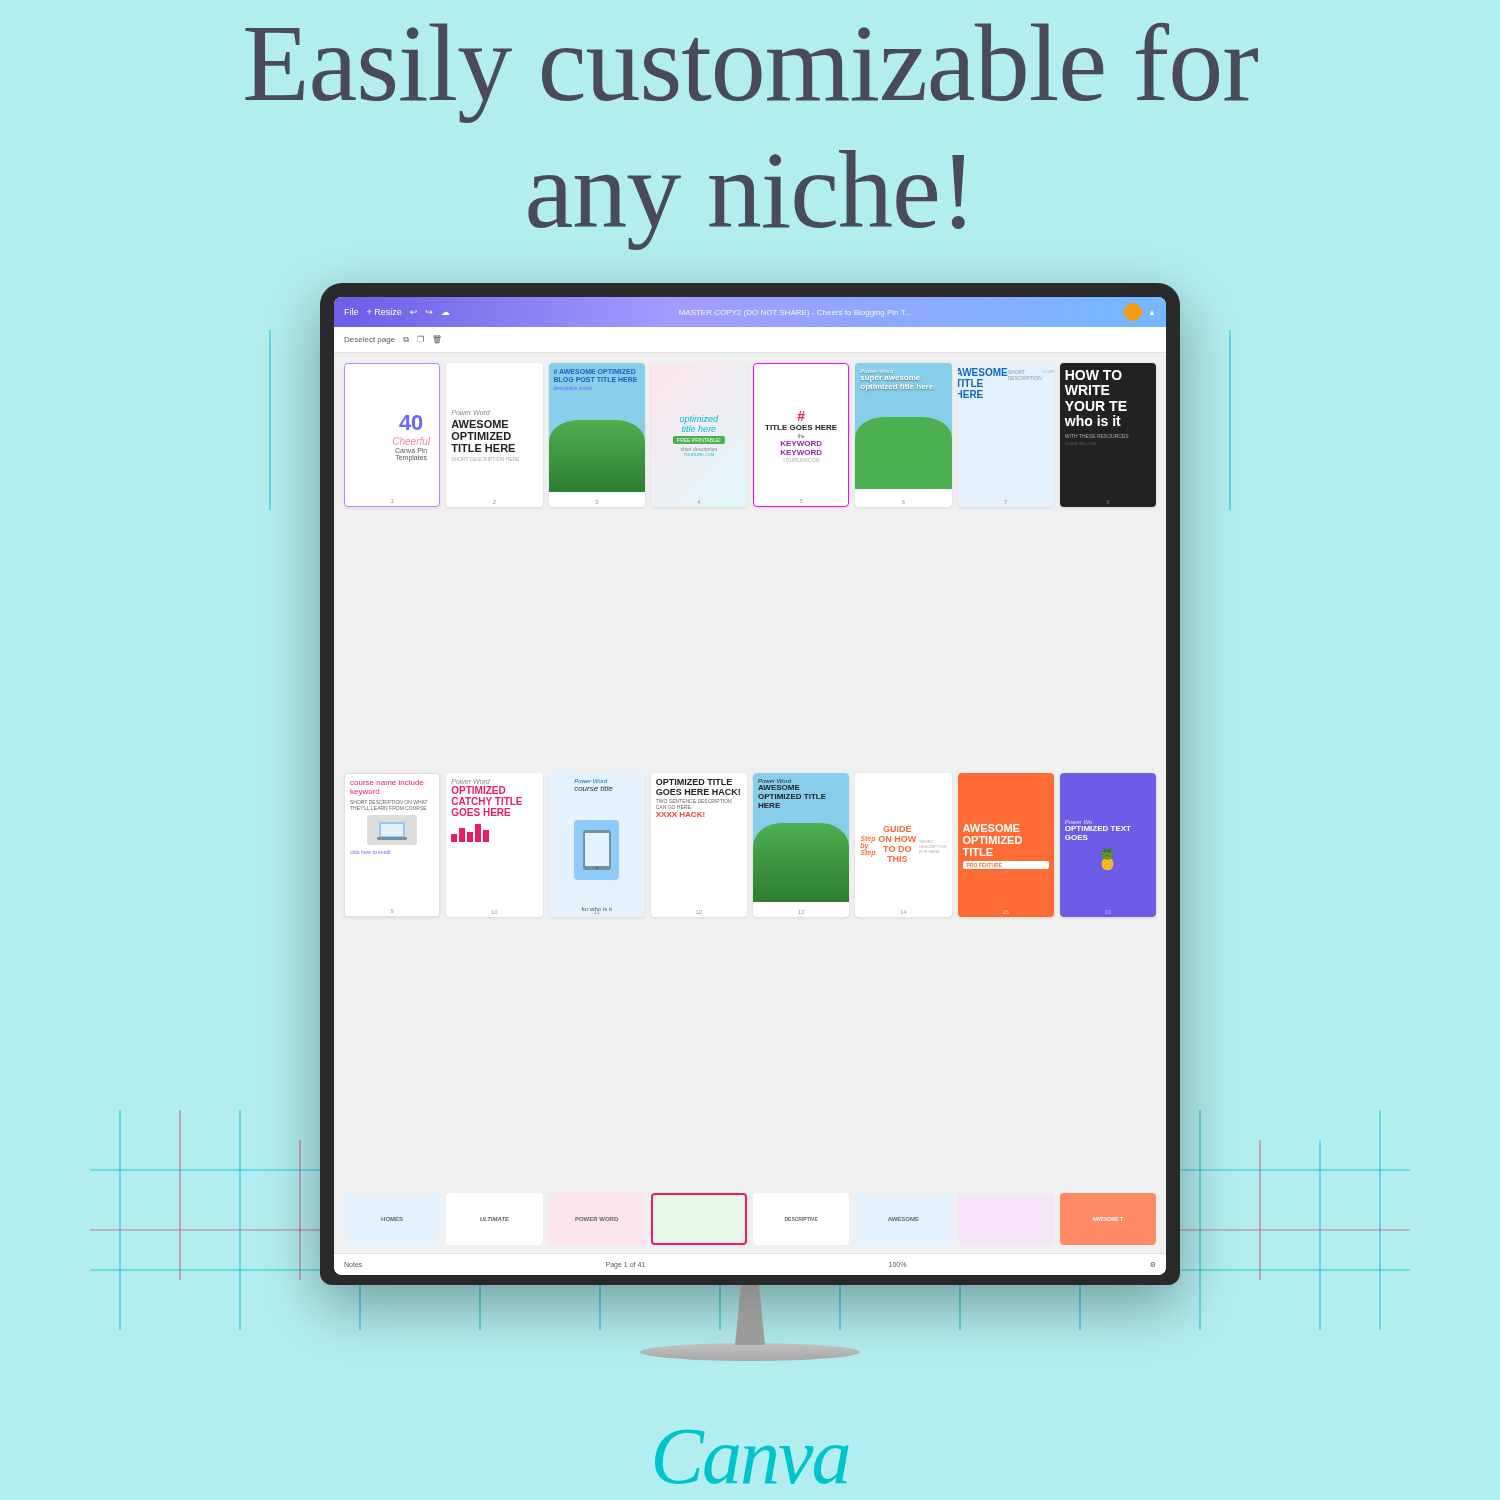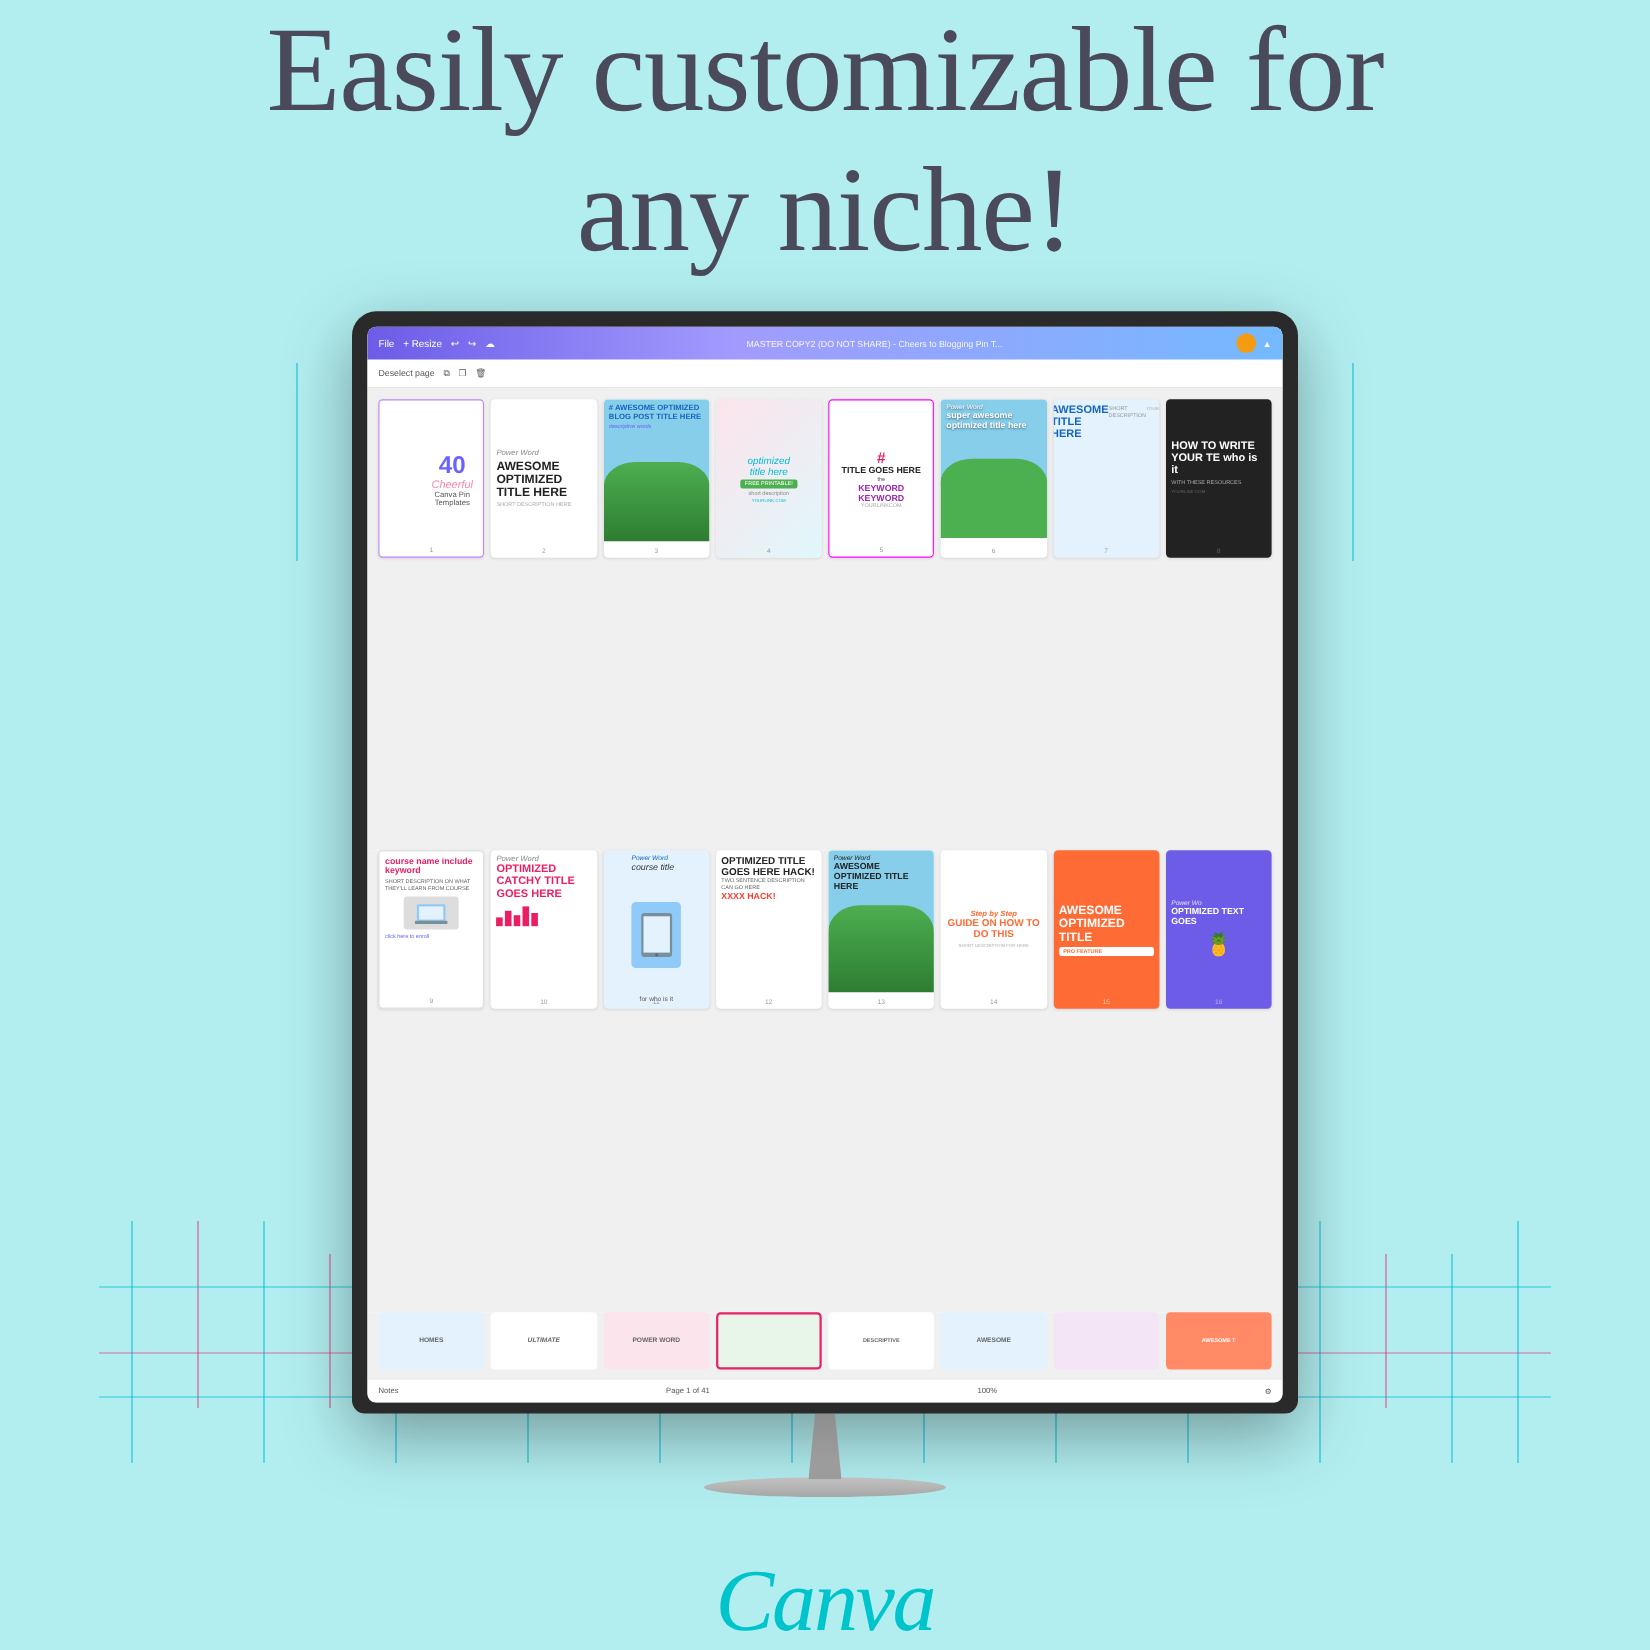--- a/index.html
+++ b/index.html
@@ -205,26 +205,26 @@
     
     .card-7 { background: #e3f2fd; }
     .card-7 .card-inner { padding: 4px; height: 100%; display: flex; flex-direction: row; justify-content: flex-start; }
     .card-7 .pw { font-size: 6px; color: #1565c0; font-style: italic; }
     .card-7 .title { font-size: 10px; font-weight: 900; color: #1565c0; text-transform: uppercase; line-height: 1.1; }
     .card-7 .sub { font-size: 5px; color: #999; margin-top: 2px; }
 
     
     .card-8 { background: #222; color: white; }
     .card-8 .card-inner { padding: 5px; height: 100%; display: flex; flex-direction: column; justify-content: flex-start; }
-    .card-8 .title { font-size: 10px; font-weight: 900; color: white; line-height: 1.1; margin-top: 32px; }
+    .card-8 .title { font-size: 14px; font-weight: 900; color: white; line-height: 1.1; }
 
     
     .card-9 { background: white; border: 1.5px solid #e0e0e0; }
     .card-9 .card-inner { padding: 5px; height: 100%; display: flex; flex-direction: column; }
-    .card-9 .course { font-size: 8px; font-weight: bold; color: #e91e63; line-height: 1.1; }
+    .card-9 .course { font-size: 8px; font-weight: normal; color: #e91e63; line-height: 1.1; }
     .card-9 .desc { font-size: 5px; color: #666; margin-top: 2px; }
     .card-9 .laptop-img { width: 50px; height: 30px; background: #ddd; border-radius: 3px; margin: 4px auto; display: flex; align-items: center; justify-content: center; }
 
     .card-10 { background: white; }
     .card-10 .card-inner { padding: 5px; height: 100%; }
     .card-10 .pw { font-size: 7px; color: #888; font-style: italic; }
     .card-10 .title { font-size: 10px; font-weight: 900; color: #e91e63; text-transform: uppercase; line-height: 1.1; }
     .card-10 .bars { display: flex; gap: 2px; height: 20px; align-items: flex-end; margin-top: 4px; }
     .card-10 .bar { width: 6px; background: #e91e63; }
 
@@ -239,21 +239,21 @@
     .card-12 .card-inner { padding: 5px; height: 100%; }
     .card-12 .title { font-size: 9px; font-weight: 900; color: #222; text-transform: uppercase; line-height: 1.1; }
     .card-12 .hack { font-size: 8px; font-weight: 900; color: #f44336; }
     .card-12 .sub { font-size: 5px; color: #666; }
 
     .card-13 { overflow: hidden; position: relative; }
     .card-13 .overlay { position: absolute; top: 5px; left: 5px; right: 5px; }
     .card-13 .pw { font-size: 6px; color: #222; font-style: italic; }
 
     .card-14 { background: white; }
-    .card-14 .card-inner { padding: 5px; height: 100%; display: flex; flex-direction: column; align-items: center; justify-content: center; }
+    .card-14 .card-inner { padding: 5px; height: 100%; display: flex; flex-direction: row; align-items: center; justify-content: center; }
 
     .card-15 { background: #ff6b35; }
     .card-15 .card-inner { padding: 5px; height: 100%; display: flex; flex-direction: column; justify-content: center; }
 
     .card-16 { background: #6c5ce7; }
     .card-16 .card-inner { padding: 5px; height: 100%; display: flex; flex-direction: column; justify-content: center; }
 
     
     .canvas-row-bottom {
       background: #f0f0f0;

